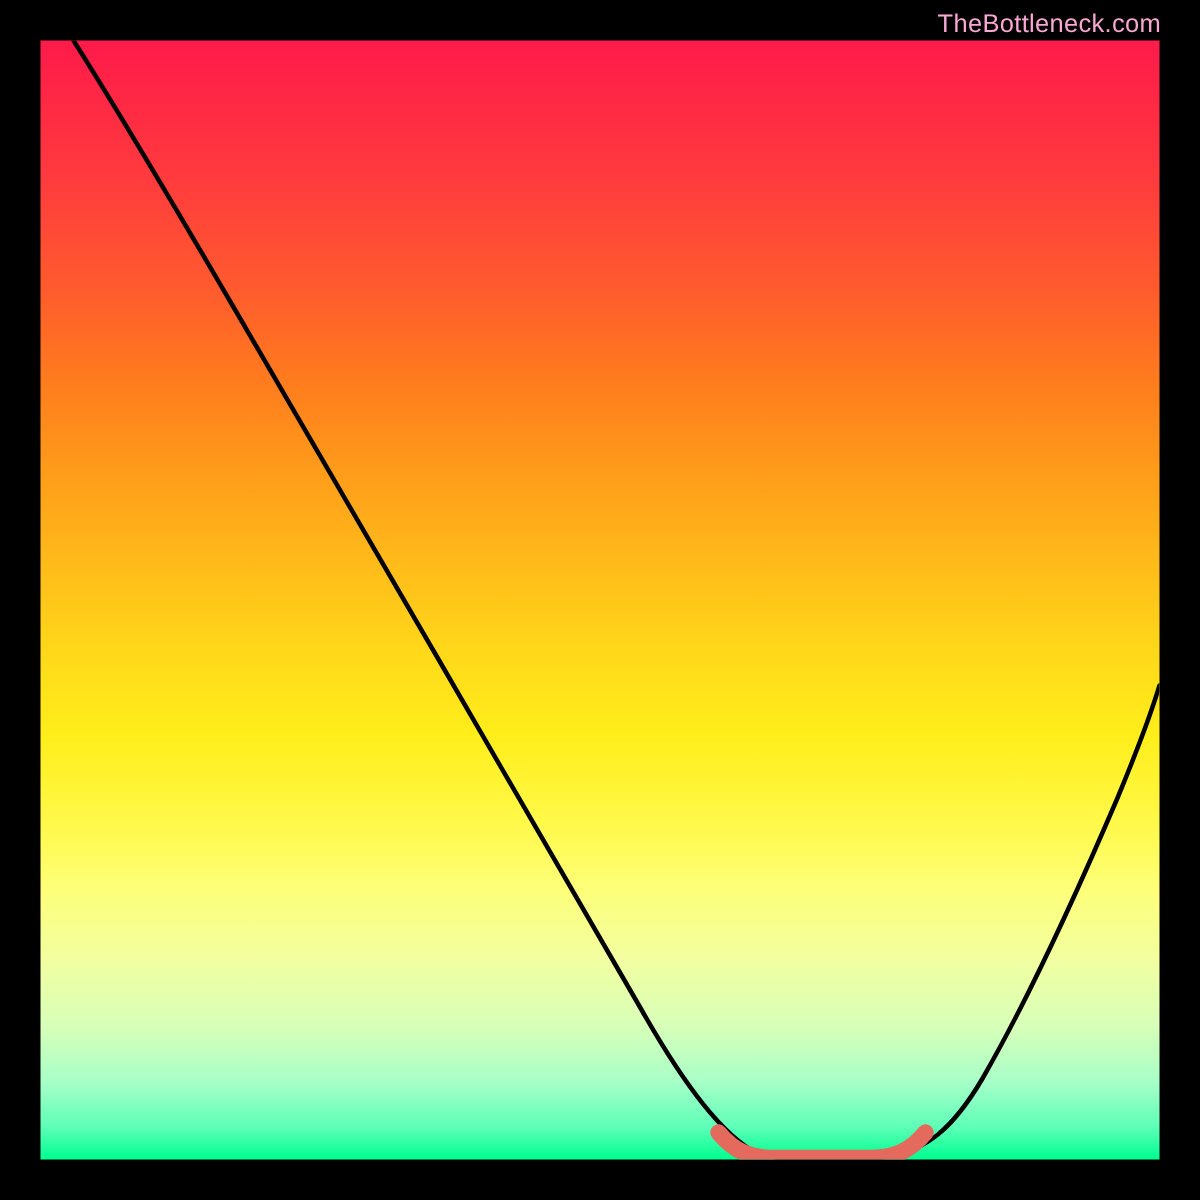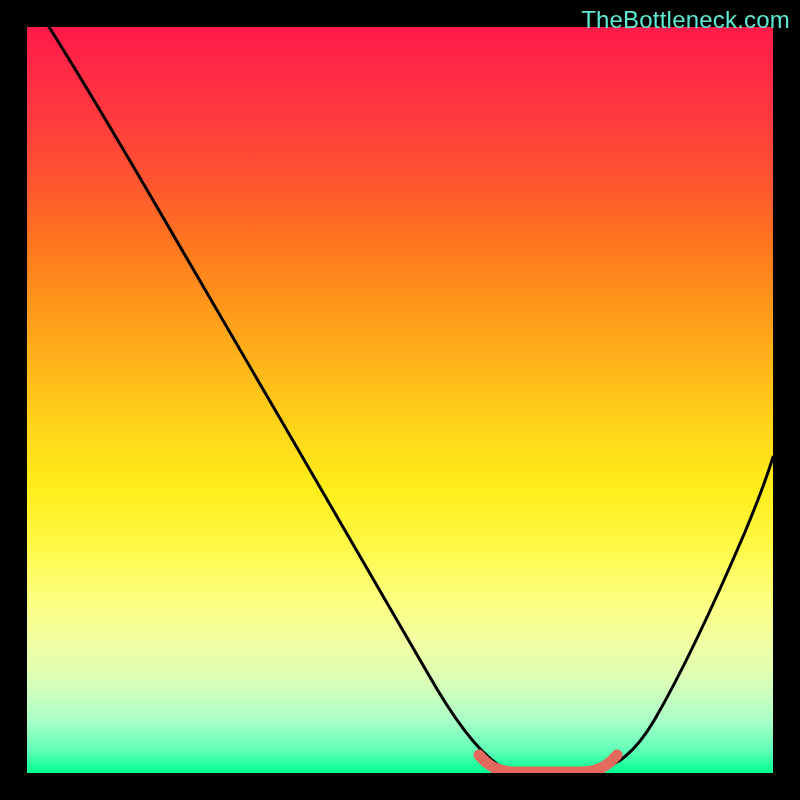--- a/index.html
+++ b/index.html
@@ -30,24 +30,24 @@
       #f2ffa0 82%,
       #d8ffb8 88%,
       #a8ffc8 93%,
       #60ffb8 97%,
       #00ff90 100%
     );
   }
   .watermark {
     position: absolute;
     top: 6px;
-    right: 10px;
+    right: 26px;
     font-family: Arial, Helvetica, sans-serif;
-    font-size: 24px;
-    color: #5eead4;
+    font-size: 17px;
+    color: #f9a8d4;
     letter-spacing: 0.2px;
   }
   svg.curve {
     position: absolute;
     left: 0; top: 0;
     width: 100%; height: 100%;
     pointer-events: none;
   }
 </style>
 </head>

